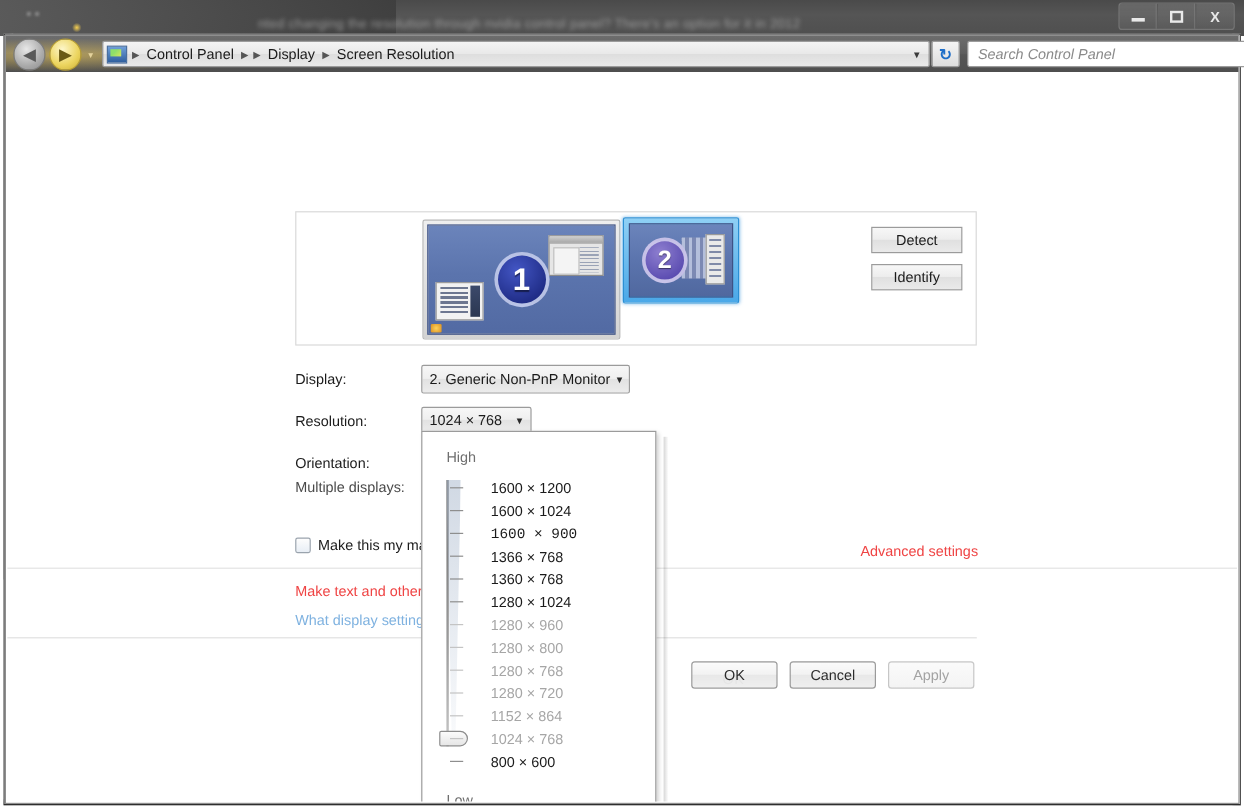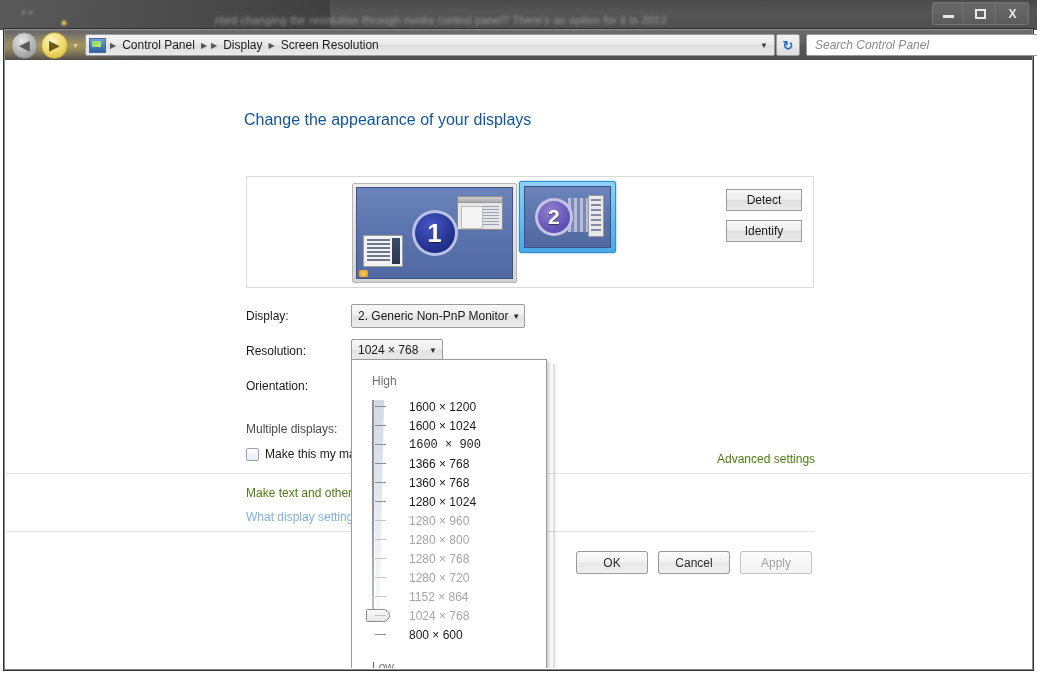--- a/index.html
+++ b/index.html
@@ -294,21 +294,21 @@
   .btn-detect { position: absolute; left: 479px; top: 12px; width: 76px; height: 22px; }
   .btn-identify { position: absolute; left: 479px; top: 43px; width: 76px; height: 22px; }
 
   
   .lbl {
     position: absolute; font-size: 12px; color: #1b1b1b; white-space: nowrap;
   }
   .lbl-display { left: 240px; top: 248px; }
   .lbl-resolution { left: 240px; top: 283px; }
   .lbl-orientation { left: 240px; top: 318px; }
-  .lbl-multiple { left: 240px; top: 361px; color:#4a4a4a; }
+  .lbl-multiple { left: 240px; top: 338px; color:#4a4a4a; }
 
   .combo {
     position: absolute;
     background: linear-gradient(to bottom, #f7f7f7 0%, #efefef 47%, #e2e2e2 51%, #ececec 100%);
     border: 1px solid #9b9b9b; border-radius: 2px;
     display: flex; align-items: center;
     font-size: 12px; color: #1b1b1b;
     padding-left: 6px;
   }
   .combo .cv { flex: 1; white-space: nowrap; }
@@ -322,21 +322,21 @@
     display: flex; align-items: center; gap: 6px;
     font-size: 12px; color: #1b1b1b; white-space: nowrap;
   }
   .cbox {
     width: 13px; height: 13px; flex: none;
     background: linear-gradient(to bottom,#fdfdfd,#e8eef5);
     border: 1px solid #9aa3ad; border-radius: 2px;
   }
 
   .link {
-    position: absolute; font-size: 12px; color: #4d7c0f; white-space: nowrap;
+    position: absolute; font-size: 12px; color: #ef4444; white-space: nowrap;
   }
   .link-maketext { left: 240px; top: 425px; }
   .link-whatdisp { left: 240px; top: 449px; color: #7fb2e0; }
   .link-advanced { left: 711px; top: 391px; }
 
   
   .sep-top {
     position: absolute; left: 0; top: 412px; width: 100%; height: 1px; background: #e3e3e3;
   }
   .sep-mid {
@@ -475,21 +475,20 @@
       </div>
 
       <div class="searchbox">
         <span class="search-ph">Search Control Panel</span>
 
       </div>
     </div>
 
     <div class="page">
 
-      <div class="pagehead">Change the appearance of your displays</div>
 
       <div class="previewbox">
 
         <div class="mon mon1">
           <div class="mon1-screen">
             <div class="g-win">
               <div class="g-win-lines"></div>
             </div>
             <div class="g-doc">
               <div class="g-doc-lines"></div>

